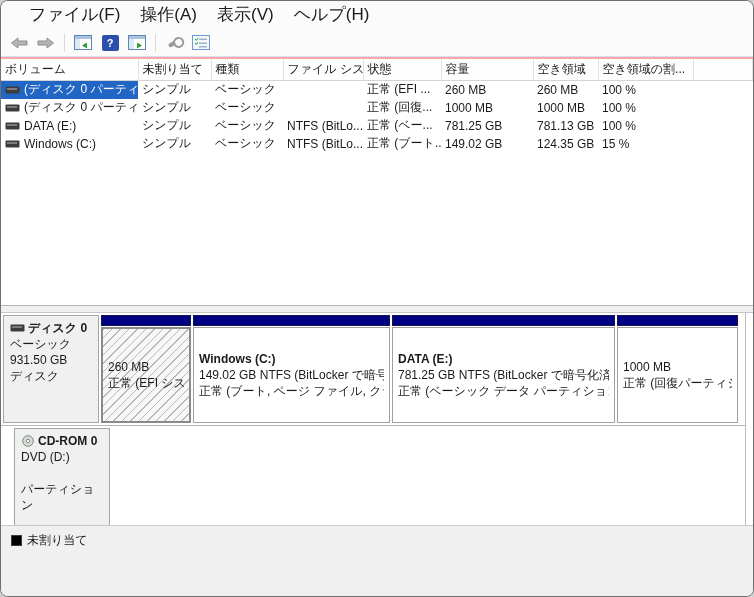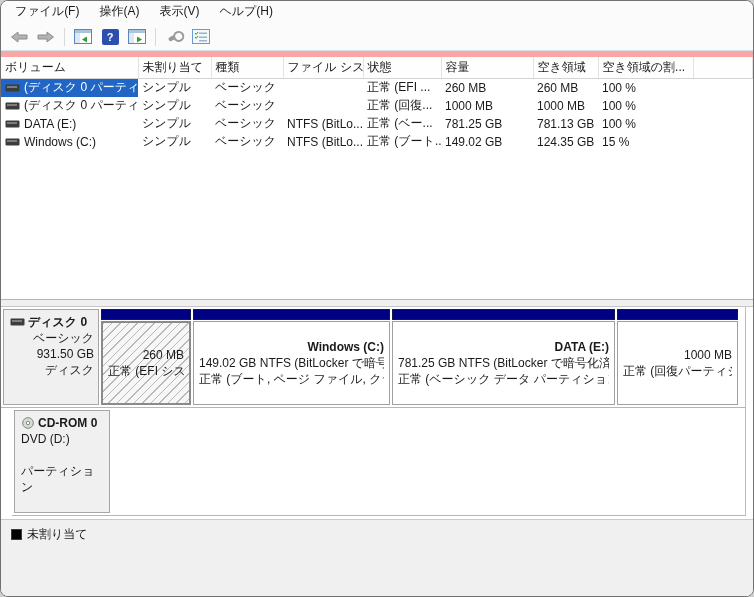--- a/index.html
+++ b/index.html
@@ -11,54 +11,54 @@
   
   .titlebar { flex:0 0 32px; background:#fdfdfd; display:flex; align-items:center; position:relative; padding-left:12px; }
   .app-icon { width:16px; height:14px; margin-right:8px; }
   .title-text { font-size:12px; }
   .win-controls { position:absolute; right:0; top:0; height:32px; display:flex; }
   .win-btn { width:46px; height:32px; display:flex; align-items:center; justify-content:center; font-size:13px; color:#222; }
   .glyph-min { width:10px; height:1px; background:#222; display:block; }
   .glyph-max { width:10px; height:10px; border:1px solid #222; display:block; }
 
   
-  .menubar { flex:0 0 20px; background:#fbfbfb; display:flex; align-items:center; padding-left:4px; font-size:12px; }
+  .menubar { flex:0 0 20px; background:#fbfbfb; display:flex; align-items:center; padding-left:18px; font-size:17px; }
   .menu-item { padding:2px 10px 3px 10px; }
 
   
   .toolbar { flex:0 0 28px; background:#fbfbfb; display:flex; align-items:center; padding-left:6px; gap:3px;
              border-bottom:1px solid #d4e0ee; }
   .tb-btn { width:24px; height:22px; display:flex; align-items:center; justify-content:center; }
   .tb-sep { width:1px; height:18px; background:#d9d9d9; margin:0 3px; }
   .help-box { width:17px; height:16px; background:#2c4fae; color:#fff; font-weight:bold; font-size:11px;
               display:flex; align-items:center; justify-content:center; border-radius:2px; }
   .wrench-bar { width:13px; height:4px; background:#9a9a9a; transform:rotate(-28deg); border-radius:2px; position:relative; }
   .wrench-bar:after { content:""; position:absolute; right:-3px; top:-2px; width:7px; height:7px;
                       border:2px solid #9a9a9a; border-radius:50%; background:#fbfbfb; }
 
   
-  .volume-pane { flex:0 0 248px; background:#fff; overflow:hidden; border-top:6px solid #fca5a5; }
+  .volume-pane { flex:0 0 248px; background:#fff; overflow:hidden; border-top:2px solid #fca5a5; }
   table { border-collapse:collapse; table-layout:fixed; width:100%; font-size:12px; }
   col.c0{width:137px} col.c1{width:73px} col.c2{width:72px} col.c3{width:80px}
   col.c4{width:78px} col.c5{width:92px} col.c6{width:65px} col.c7{width:95px} col.c8{width:auto}
   th { font-weight:normal; text-align:left; background:#fefefe; border-right:1px solid #e2e2e2;
        border-bottom:1px solid #d4d4d4; padding:2px 4px; height:21px; white-space:nowrap; overflow:hidden; }
   td { padding:0 4px; height:18px; white-space:nowrap; overflow:hidden; }
   .vol-name { display:flex; align-items:center; gap:4px; }
   .vol-name svg { flex:0 0 auto; }
   td.sel { background:var(--selection,#2166c4); color:#fff; }
 
   
   .splitter { flex:0 0 8px; background:#f0f0f0; border-top:1px solid #b5b5b5; border-bottom:1px solid #c6c6c6; }
 
   
   .disk-pane { flex:0 0 212px; background:#fff; overflow:hidden; }
   .disk-rows { margin-right:7px; border-right:1px solid #bdbdbd; }
   .disk-row { display:flex; border-bottom:1px solid #b6b6b6; padding:2px; }
-  .disk-row.r0 { height:101px;text-align:right; }
+  .disk-row.r0 { height:113px; }
   .disk-row.r1 { height:108px;margin-left:11px; }
   .disk-label { flex:0 0 96px; background:#f0f0f0; border:1px solid #a6a6a6; padding:4px 4px 4px 6px;
                 font-size:12px; line-height:16px; overflow:hidden; }
   .disk-label .nm { font-weight:bold; display:flex; align-items:center; gap:3px; white-space:nowrap; }
   .part-strip { display:flex; gap:2px; margin-left:2px; flex:1; overflow:hidden; }
   .part-block { display:flex; flex-direction:column; flex:0 0 auto; }
   .part-bar { height:11px; background:var(--primary-partition,#000082); border:1px solid #16164e; }
   .part-body { flex:1; margin-top:1px; border:1px solid #a0a0a0; background:#fff; padding:2px 5px;
                font-size:12px; line-height:16px; overflow:hidden; display:flex; flex-direction:column; justify-content:center; }
   .part-block.selected .part-body { border:2px solid #8a8a8a; background-color:#f7f7f7;

